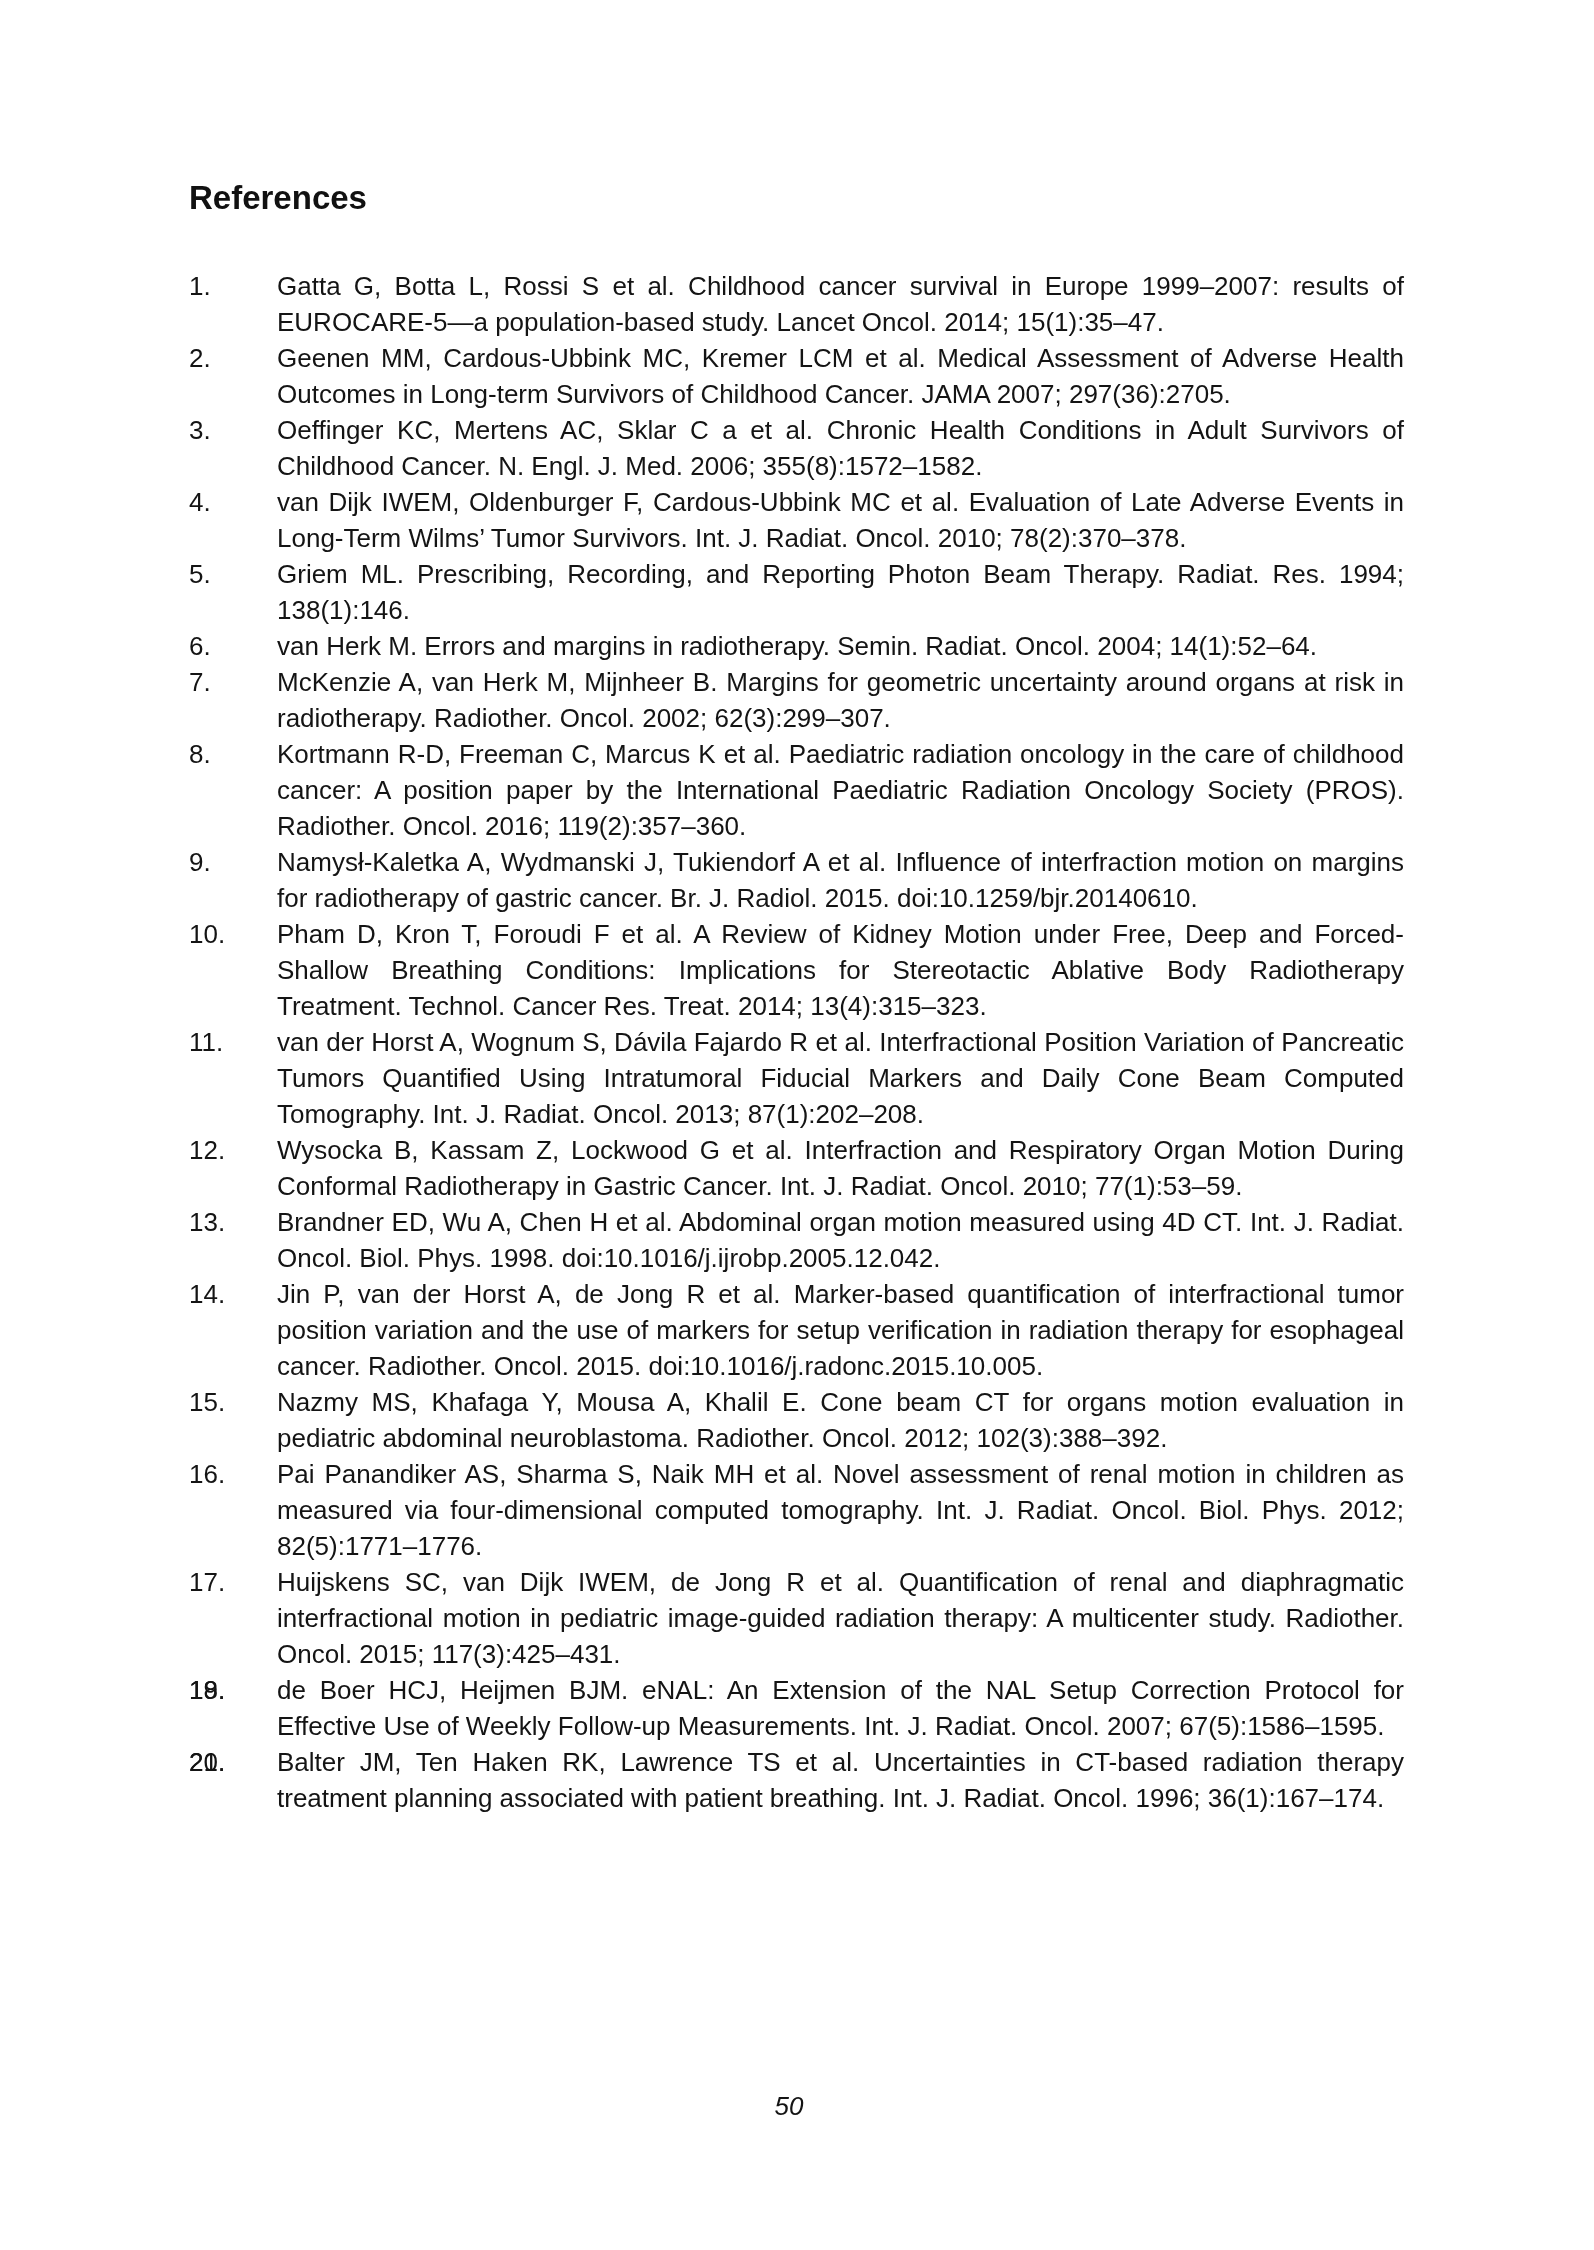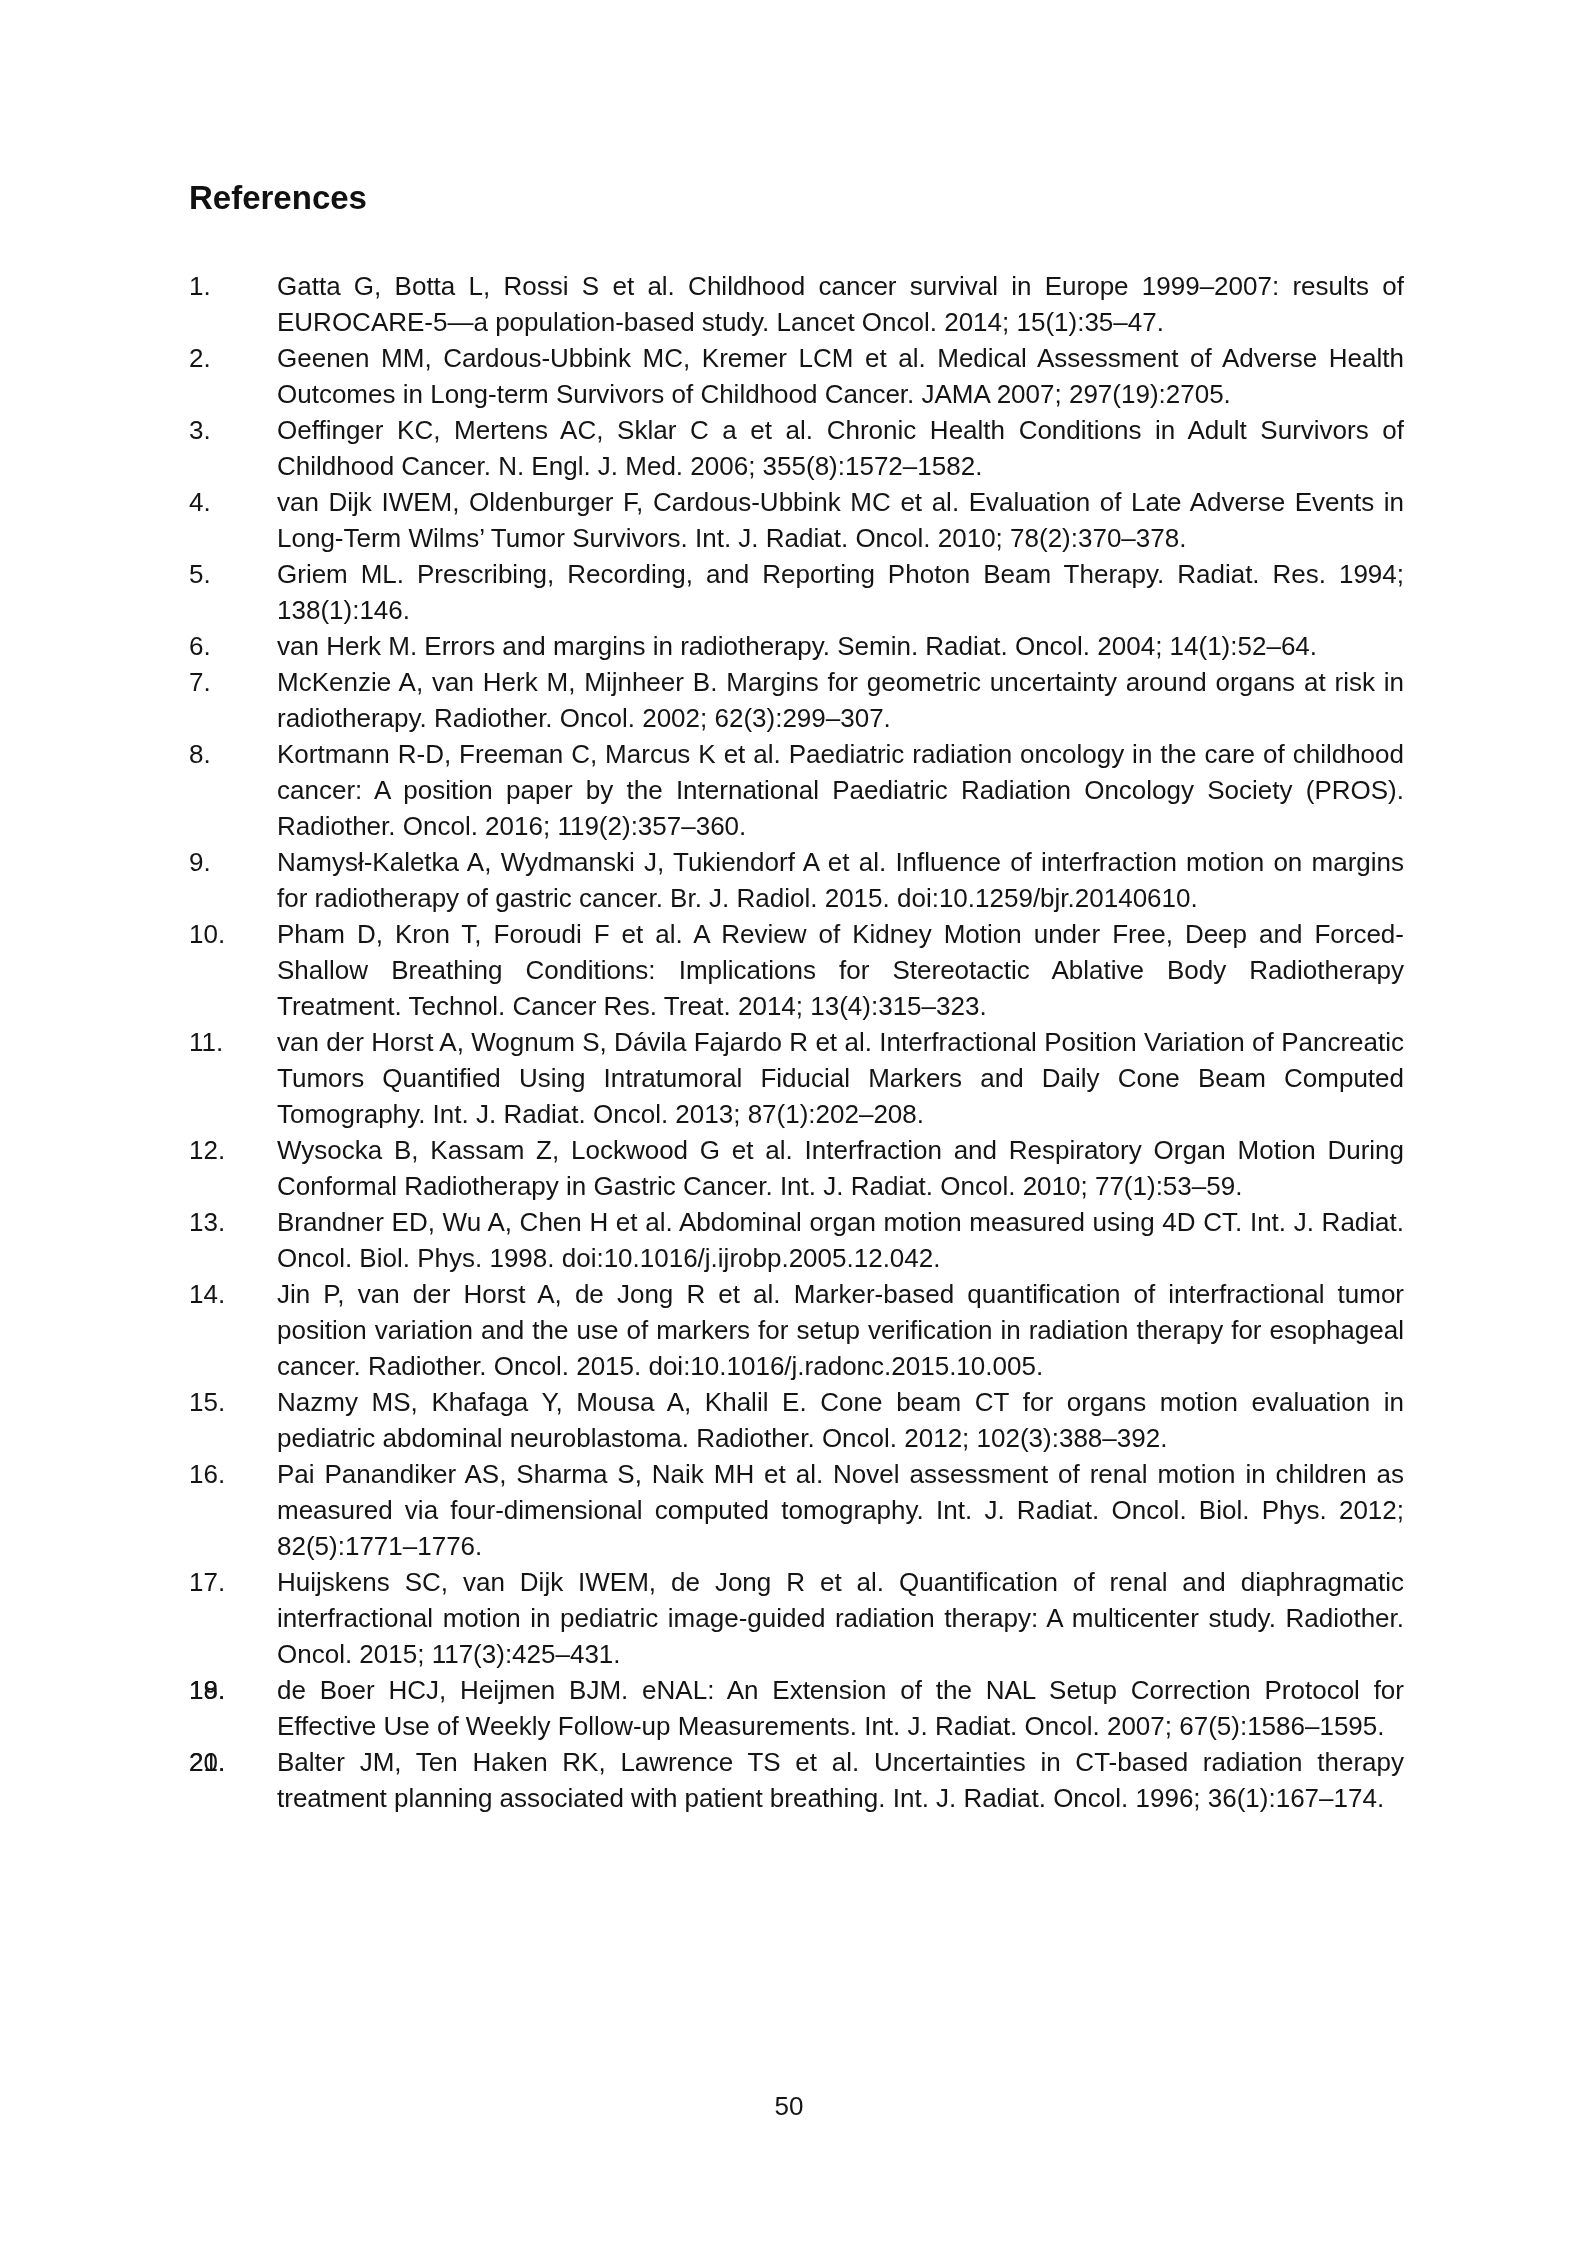--- a/index.html
+++ b/index.html
@@ -46,31 +46,32 @@
     line-height: 36px;
   }
   .page-number {
     position: absolute;
     left: 0;
     top: 2088px;
     width: 100%;
     text-align: center;
     font-size: 26px;
     line-height: 36px;
+    font-style: italic;
   }
 </style>
 </head>
 <body>
 
 <div class="page">
   <div class="heading">References</div>
 
   <div class="ref-list" id="ref-list">
       <div class="ref-item"><span class="ref-num">1.</span><span>Gatta G, Botta L, Rossi S et al. Childhood cancer survival in Europe 1999–2007: results of EUROCARE-5—a population-based study. Lancet Oncol. 2014; 15(1):35–47.</span></div>
-      <div class="ref-item"><span class="ref-num">2.</span><span>Geenen MM, Cardous-Ubbink MC, Kremer LCM et al. Medical Assessment of Adverse Health Outcomes in Long-term Survivors of Childhood Cancer. JAMA 2007; 297(19):2705.</span></div>
+      <div class="ref-item"><span class="ref-num">2.</span><span>Geenen MM, Cardous-Ubbink MC, Kremer LCM et al. Medical Assessment of Adverse Health Outcomes in Long-term Survivors of Childhood Cancer. JAMA 2007; 297(36):2705.</span></div>
       <div class="ref-item"><span class="ref-num">3.</span><span>Oeffinger KC, Mertens AC, Sklar C a et al. Chronic Health Conditions in Adult Survivors of Childhood Cancer. N. Engl. J. Med. 2006; 355(8):1572–1582.</span></div>
       <div class="ref-item"><span class="ref-num">4.</span><span>van Dijk IWEM, Oldenburger F, Cardous-Ubbink MC et al. Evaluation of Late Adverse Events in Long-Term Wilms’ Tumor Survivors. Int. J. Radiat. Oncol. 2010; 78(2):370–378.</span></div>
       <div class="ref-item"><span class="ref-num">5.</span><span>Griem ML. Prescribing, Recording, and Reporting Photon Beam Therapy. Radiat. Res. 1994; 138(1):146.</span></div>
       <div class="ref-item"><span class="ref-num">6.</span><span>van Herk M. Errors and margins in radiotherapy. Semin. Radiat. Oncol. 2004; 14(1):52–64.</span></div>
       <div class="ref-item"><span class="ref-num">7.</span><span>McKenzie A, van Herk M, Mijnheer B. Margins for geometric uncertainty around organs at risk in radiotherapy. Radiother. Oncol. 2002; 62(3):299–307.</span></div>
       <div class="ref-item"><span class="ref-num">8.</span><span>Kortmann R-D, Freeman C, Marcus K et al. Paediatric radiation oncology in the care of childhood cancer: A position paper by the International Paediatric Radiation Oncology Society (PROS). Radiother. Oncol. 2016; 119(2):357–360.</span></div>
       <div class="ref-item"><span class="ref-num">9.</span><span>Namysł-Kaletka A, Wydmanski J, Tukiendorf A et al. Influence of interfraction motion on margins for radiotherapy of gastric cancer. Br. J. Radiol. 2015. doi:10.1259/bjr.20140610.</span></div>
       <div class="ref-item"><span class="ref-num">10.</span><span>Pham D, Kron T, Foroudi F et al. A Review of Kidney Motion under Free, Deep and Forced-Shallow Breathing Conditions: Implications for Stereotactic Ablative Body Radiotherapy Treatment. Technol. Cancer Res. Treat. 2014; 13(4):315–323.</span></div>
       <div class="ref-item"><span class="ref-num">11.</span><span>van der Horst A, Wognum S, Dávila Fajardo R et al. Interfractional Position Variation of Pancreatic Tumors Quantified Using Intratumoral Fiducial Markers and Daily Cone Beam Computed Tomography. Int. J. Radiat. Oncol. 2013; 87(1):202–208.</span></div>
       <div class="ref-item"><span class="ref-num">12.</span><span>Wysocka B, Kassam Z, Lockwood G et al. Interfraction and Respiratory Organ Motion During Conformal Radiotherapy in Gastric Cancer. Int. J. Radiat. Oncol. 2010; 77(1):53–59.</span></div>

